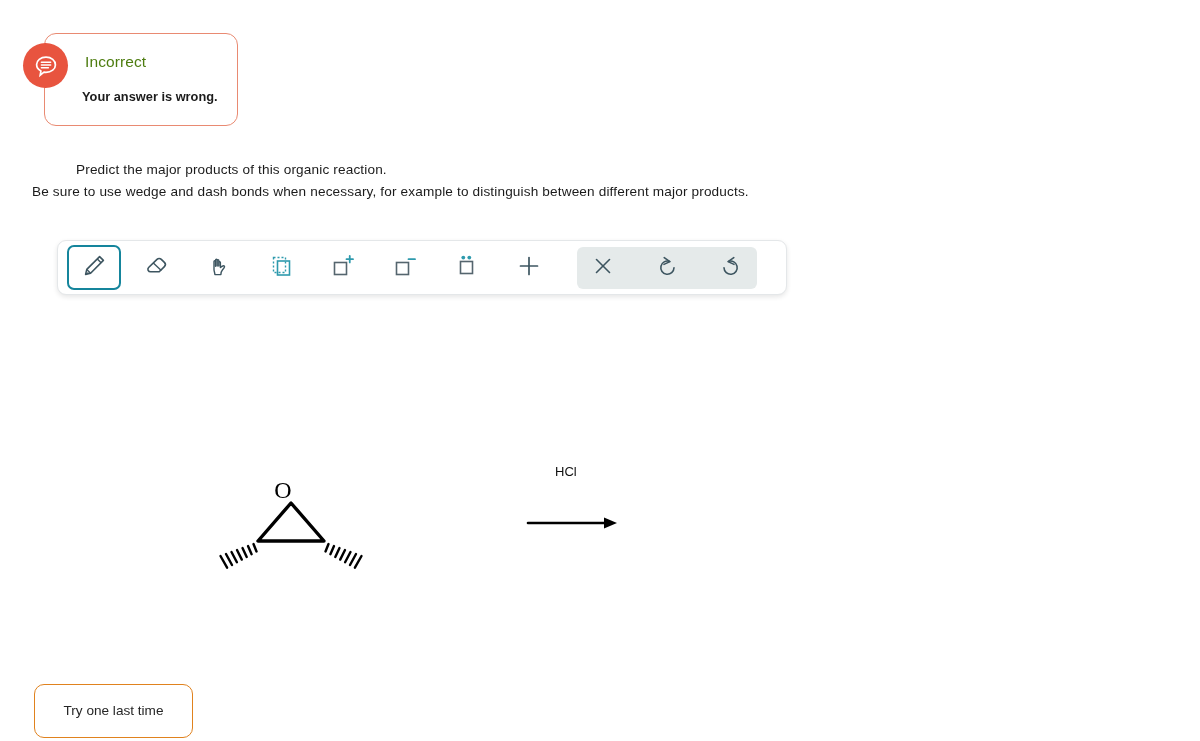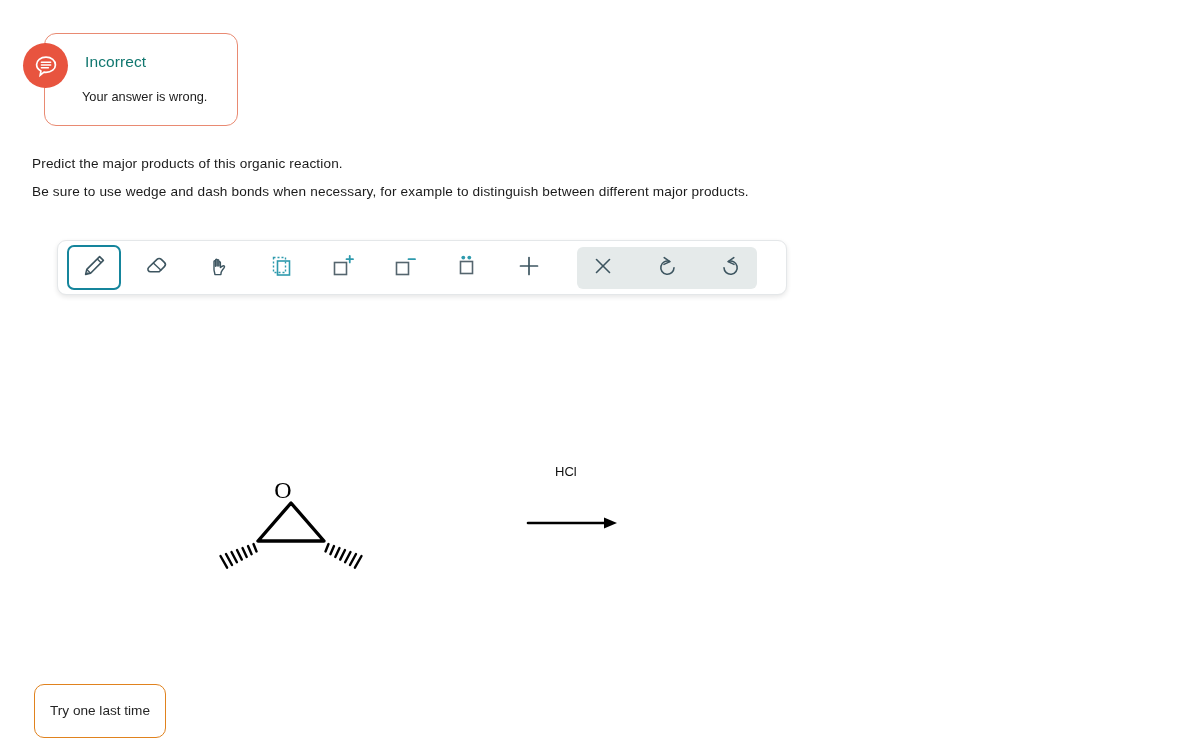--- a/index.html
+++ b/index.html
@@ -27,30 +27,30 @@
     height: 93px;
     border: 1px solid #e98a72;
     border-radius: 12px;
     background: #ffffff;
   }
   #feedback-title {
     position: absolute;
     left: 40px;
     top: 19px;
     font-size: 15.5px;
-    color: #0f766e;
+    color: #4d7c0f;
     letter-spacing: 0.1px;
     white-space: nowrap;
   }
   #feedback-body {
     position: absolute;
     left: 37px;
     top: 55px;
     font-size: 12.8px;
-    font-weight: normal;
+    font-weight: bold;
     color: #1b1b1b;
     white-space: nowrap;
   }
   #feedback-icon {
     position: absolute;
     left: -22px;
     top: 9px;
     width: 45px;
     height: 45px;
     border-radius: 50%;
@@ -63,21 +63,21 @@
 
   
   .prompt-line {
     position: absolute;
     left: 32px;
     font-size: 13.6px;
     color: #1b1b1b;
     white-space: nowrap;
     letter-spacing: 0.15px;
   }
-  #prompt-line-1 { top: 156px; }
+  #prompt-line-1 { top: 162px; margin-left: 44px; }
   #prompt-line-2 { top: 184px; }
 
   
   #drawing-toolbar {
     position: absolute;
     left: 57px;
     top: 240px;
     width: 730px;
     height: 55px;
     background: #ffffff;
@@ -142,21 +142,21 @@
   #reagent-hcl {
     left: 555px;
     top: 464px;
   }
 
   
   #try-again-button {
     position: absolute;
     left: 34px;
     top: 684px;
-    width: 132px;
+    width: 159px;
     height: 54px;
     background: #ffffff;
     border: 1.6px solid #e0821e;
     border-radius: 10px;
     font-family: "Liberation Sans", sans-serif;
     font-size: 13.6px;
     color: #262626;
     cursor: pointer;
     text-align: center;
     line-height: 50px;

